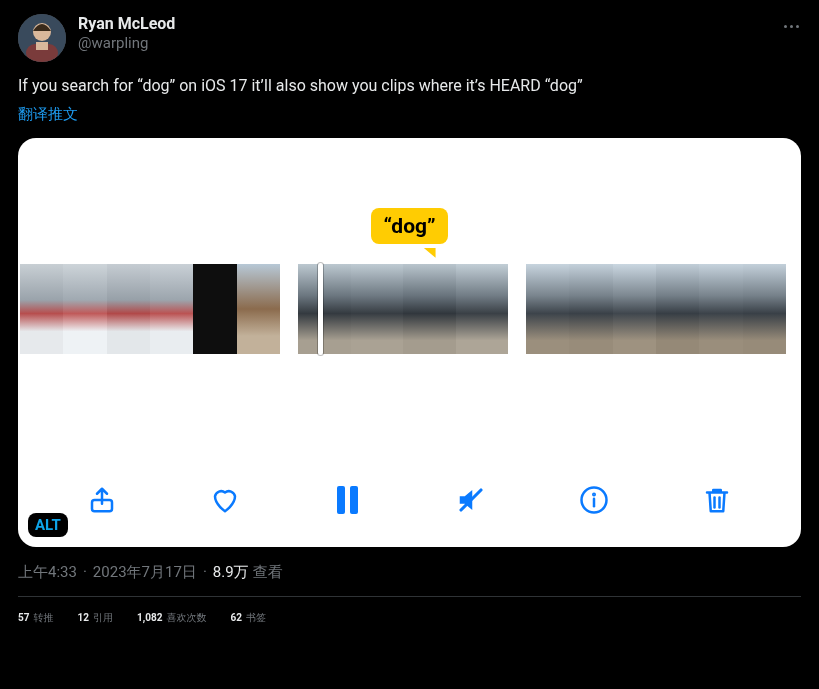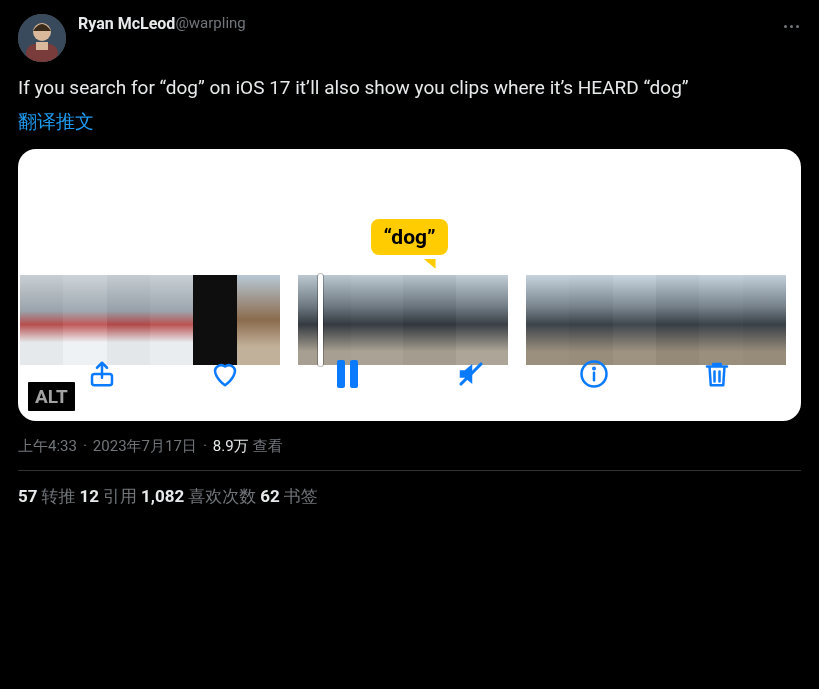--- a/index.html
+++ b/index.html
@@ -22,53 +22,53 @@
   }
   .avatar {
     width: 48px;
     height: 48px;
     border-radius: 50%;
     flex: 0 0 48px;
     overflow: hidden;
     background: #555;
   }
   .avatar svg { width: 100%; height: 100%; display: block; }
-  .user-block { display: flex; flex-direction: row; line-height: 1.25; }
+  .user-block { display: flex; flex-direction: column; line-height: 1.25; }
   .display-name { font-weight: 700; font-size: 16px; color: #e7e9ea; }
   .handle { font-size: 15px; color: #71767b; }
   .more-icon {
     position: absolute;
     right: 0;
     top: 2px;
     color: #71767b;
     width: 20px; height: 20px;
     display:flex; align-items:center; justify-content:center;
     gap:3px;
   }
   .more-icon span{width:3px;height:3px;border-radius:50%;background:#71767b;display:inline-block;}
   .tweet-text {
     margin-top: 14px;
-    font-size: 19px;
+    font-size: 16px;
     line-height: 1.3;
     color: #e7e9ea;
     font-weight: 400;
   }
   .translate-link {
     margin-top: 8px;
-    font-size: 19px;
+    font-size: 15px;
     color: #1d9bf0;
   }
   .media-card {
     margin-top: 14px;
     width: 100%;
     background: #fff;
     border-radius: 18px;
     position: relative;
     overflow: hidden;
-    height: 272px;
+    height: 409px;
     padding-left: 40px;
   }
   .bubble-wrap{
     position:absolute;
     left:0; right:0;
     top:70px;
     display:flex; justify-content:center;
   }
   .bubble{
     background:#ffcc02;
@@ -121,43 +121,43 @@
   }
   .tb-icon{ width:30px; height:30px; color:#0a7aff; display:flex; align-items:center; justify-content:center;}
   .tb-icon svg{ width:100%; height:100%; stroke:currentColor; fill:none; stroke-width:2; stroke-linecap:round; stroke-linejoin:round;}
   .tb-pause{display:flex; gap:5px;}
   .tb-pause span{width:8px;height:28px;background:#0a7aff;border-radius:2px;}
   .alt-badge{
     position:absolute;
     left:10px;
     bottom:10px;
     background:#000;
-    color:#a3a3a3;
-    font-size:19px;
+    color:#0ea5e9;
+    font-size:15px;
     font-weight:700;
     padding:3px 7px;
-    border-radius:1px;
+    border-radius:8px;
   }
   .meta-line{
     margin-top:16px;
     font-size:15px;
     color:#71767b;
     display:flex; gap:4px; align-items:center; flex-wrap:wrap;
   }
   .meta-line .dot{margin:0 2px;}
   .meta-line .views-count{ color:#e7e9ea; font-weight:400; }
   .divider{
     margin-top:14px;
     border-top:1px solid #2f3336;
   }
   .stats-row{
     display:flex;
-    gap:4px;
+    gap:24px;
     padding:14px 0 0 0;
-    font-size:17px;
+    font-size:10px;
     color:#71767b;
   }
   .stat .num{ color:#e7e9ea; font-weight:700; margin-right:4px;}
 </style>
 </head>
 <body>
 
 <div class="tweet">
 
   <div class="header">

